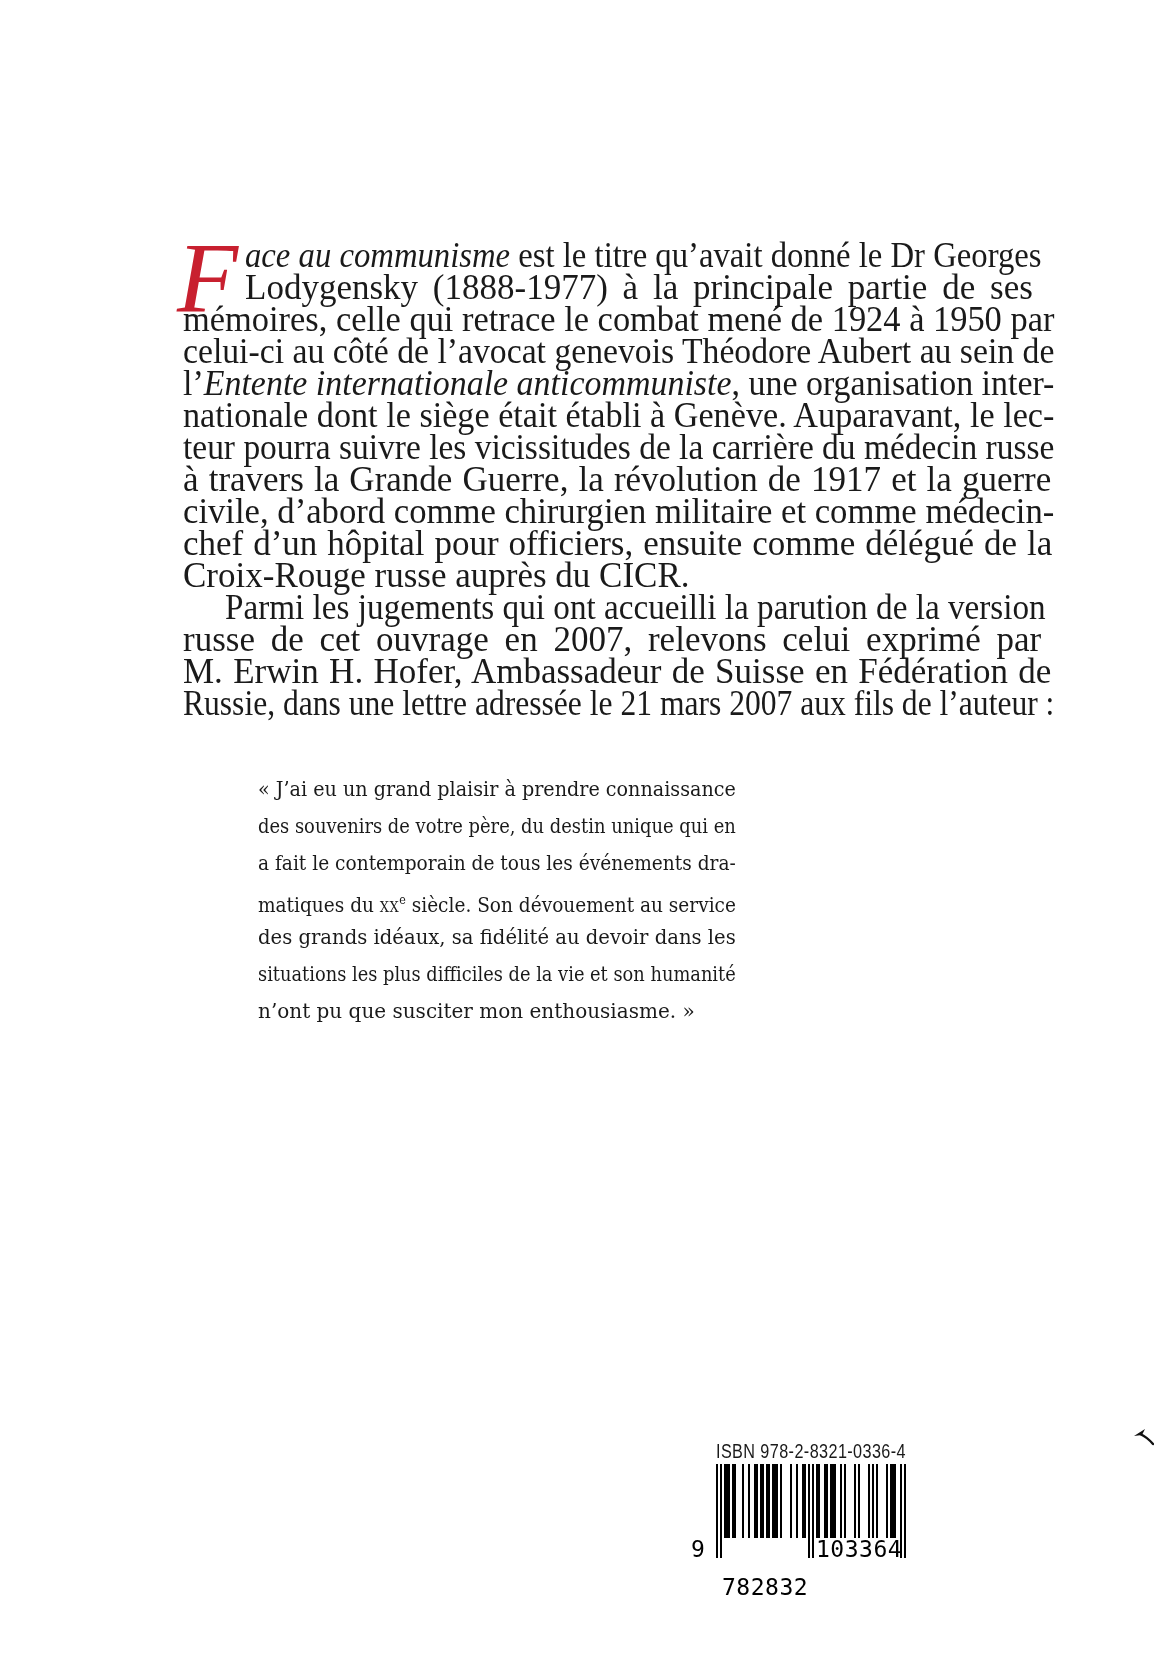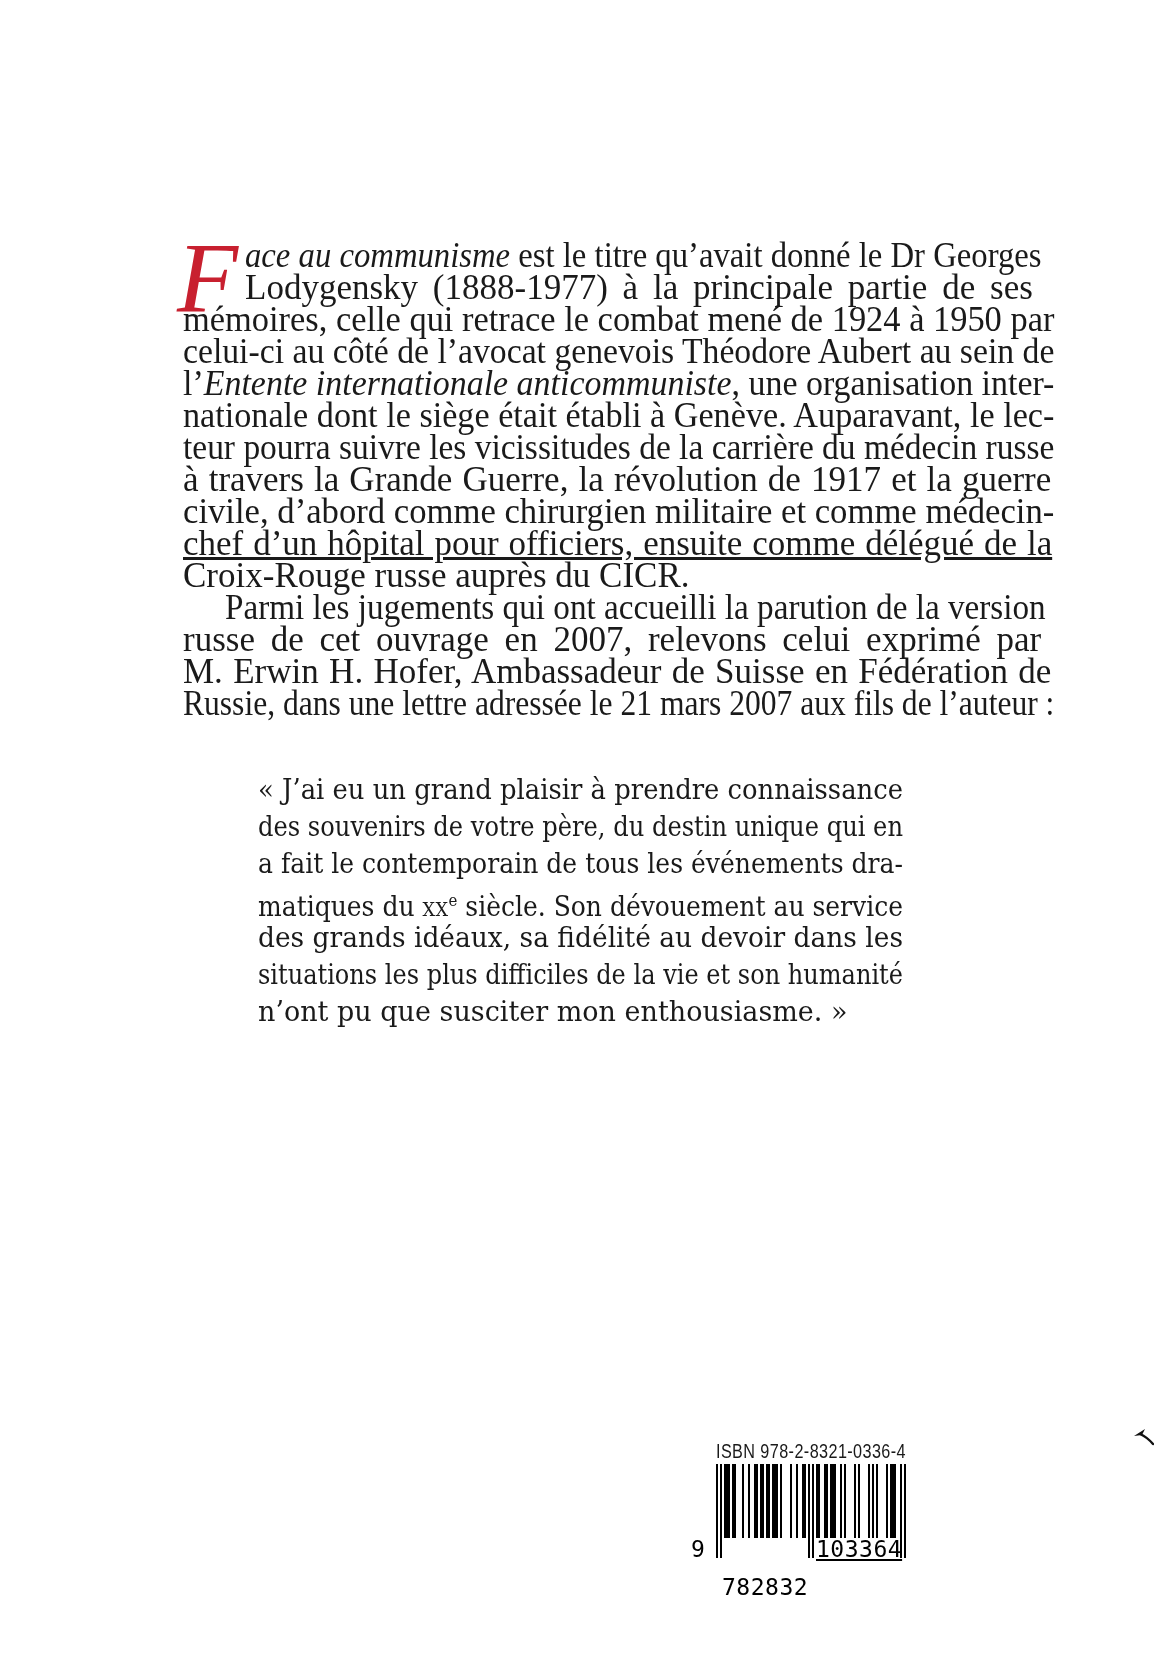--- a/index.html
+++ b/index.html
@@ -31,21 +31,21 @@
     font-style:italic;
     color:var(--accent);
     font-family:"Liberation Serif",serif;
   }
   .para.has-dropcap div.line:nth-of-type(-n+2){padding-left:62px;}
   .para.indent-first div.line:first-of-type{padding-left:42px;}
   .quote{
     margin-top:51px;margin-left:75px;width:645px;
     font-family:"DejaVu Serif",serif;
   }
-  .quote .line{height:37px;font-size:27px;line-height:37px;}
+  .quote .line{height:37px;font-size:20px;line-height:37px;}
 
   
   .isbn-area{position:absolute;left:716px;top:1441px;}
   .isbn-line{
     width:190px;height:20px;font-size:20px;line-height:20px;
     font-family:"Liberation Sans",sans-serif;
     letter-spacing:0.5px;
     white-space:nowrap;
   }
   .bc-wrap{position:relative;margin-top:3px;width:190px;}
@@ -54,21 +54,21 @@
   .bcm.bar{background:#000;}
   .bcm.tall{height:94px;}
   .bc-digit{
     position:absolute;top:73px;
     font-family:"DejaVu Sans Mono",monospace;
     font-size:23px;line-height:24px;
     color:#000;
   }
   .bc-lead{left:-25px;}
   .bc-left{left:6px;width:84px;text-align:center;letter-spacing:0.5px;margin-top:38px;}
-  .bc-right{left:100px;width:84px;text-align:center;letter-spacing:0.5px;text-decoration:underline;}
+  .bc-right{left:100px;width:84px;text-align:center;letter-spacing:0.5px;}
 
   .ink-mark{position:absolute;left:1133px;top:1428px;}
 </style>
 </head>
 <body>
 
 <div class="page">
 
   <div class="text-block">
 
@@ -76,21 +76,21 @@
       <span class="dropcap">F</span>
     <div class="line"><span class="ln" style="word-spacing: 0px; transform: scaleX(0.934121);"><span class="it">ace au communisme</span><span> est le titre qu’avait donné le Dr Georges</span></span></div>
         <div class="line"><span class="ln" style="word-spacing: 6.04688px;"><span>Lodygensky (1888-1977) à la principale partie de ses</span></span></div>
         <div class="line"><span class="ln" style="word-spacing: 0px; transform: scaleX(0.983149);"><span>mémoires, celle qui retrace le combat mené de 1924 à 1950 par</span></span></div>
         <div class="line"><span class="ln" style="word-spacing: 0px; transform: scaleX(0.962747);"><span>celui-ci au côté de l’avocat genevois Théodore Aubert au sein de</span></span></div>
         <div class="line"><span class="ln" style="word-spacing: 0px; transform: scaleX(0.969534);"><span>l’</span><span class="it">Entente internationale anticommuniste</span><span>, une organisation inter-</span></span></div>
         <div class="line"><span class="ln" style="word-spacing: 0px; transform: scaleX(0.976748);"><span>nationale dont le siège était établi à Genève. Auparavant, le lec-</span></span></div>
         <div class="line"><span class="ln" style="word-spacing: 0px; transform: scaleX(0.955856);"><span>teur pourra suivre les vicissitudes de la carrière du médecin russe</span></span></div>
         <div class="line"><span class="ln" style="word-spacing: 1.36648px;"><span>à travers la Grande Guerre, la révolution de 1917 et la guerre</span></span></div>
         <div class="line"><span class="ln" style="word-spacing: 0px; transform: scaleX(0.990355);"><span>civile, d’abord comme chirurgien militaire et comme médecin-</span></span></div>
-        <div class="line"><span class="ln" style="word-spacing: 1.18576px; text-decoration: underline;"><span>chef d’un hôpital pour officiers, ensuite comme délégué de la</span></span></div>
+        <div class="line"><span class="ln" style="word-spacing: 1.18576px;"><span>chef d’un hôpital pour officiers, ensuite comme délégué de la</span></span></div>
         <div class="line"><span class="ln" style="word-spacing: 0px;"><span>Croix-Rouge russe auprès du CICR.</span></span></div>
       </div>
 
     <div class="para indent-first">
         <div class="line"><span class="ln" style="word-spacing: 0px; transform: scaleX(0.948706);"><span>Parmi les jugements qui ont accueilli la parution de la version</span></span></div>
         <div class="line"><span class="ln" style="word-spacing: 7.03299px;"><span>russe de cet ouvrage en 2007, relevons celui exprimé par</span></span></div>
         <div class="line"><span class="ln" style="word-spacing: 1.60243px;"><span>M. Erwin H. Hofer, Ambassadeur de Suisse en Fédération de</span></span></div>
         <div class="line"><span class="ln" style="word-spacing: 0px; transform: scaleX(0.901936);"><span>Russie, dans une lettre adressée le 21 mars 2007 aux fils de l’auteur :</span></span></div>
       </div>
 

